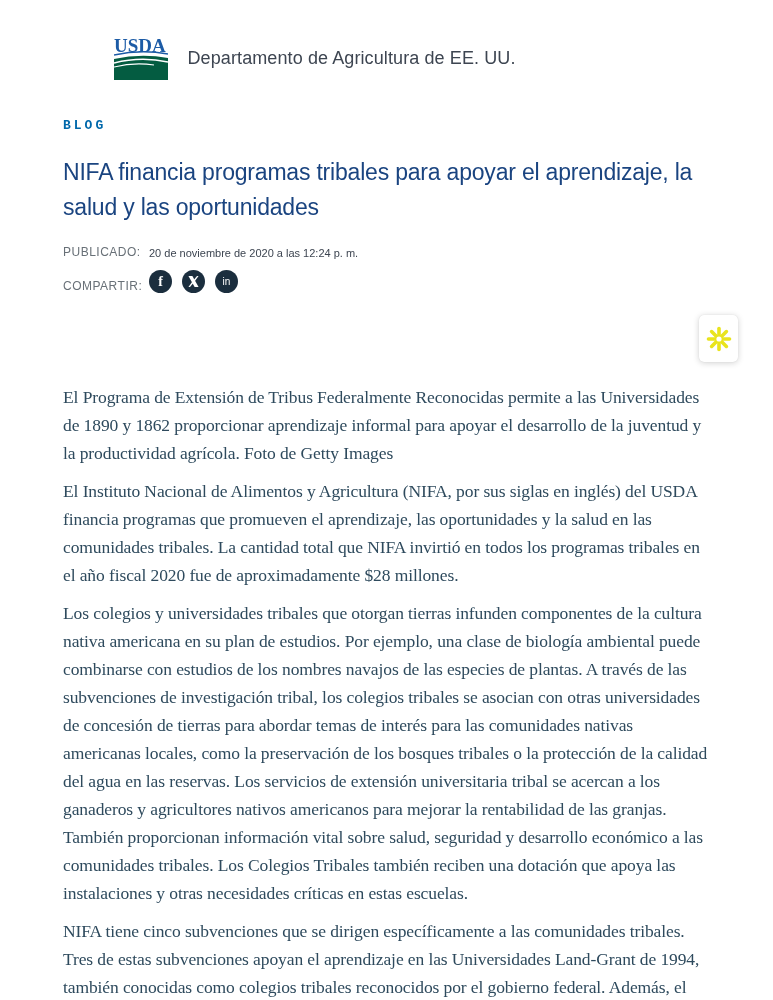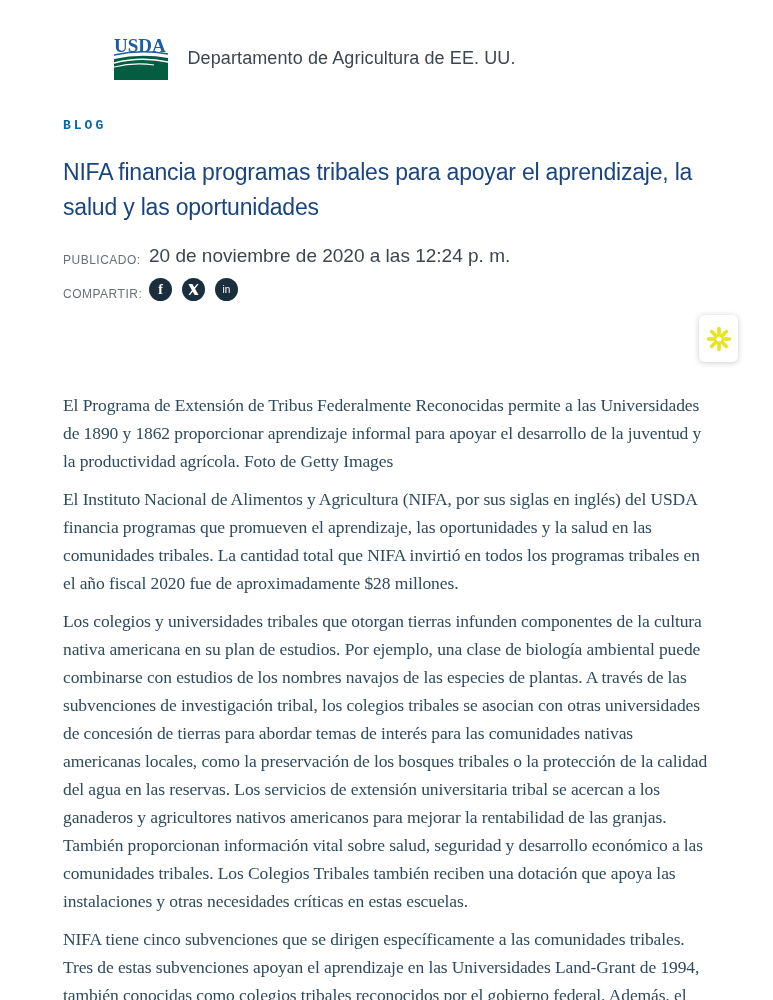--- a/index.html
+++ b/index.html
@@ -28,21 +28,21 @@
   }
   .article-title {
     margin-top:22px; color:#1a4480; font-size:23px; font-weight:normal;
     line-height:35px; letter-spacing:-0.2px;
   }
   .meta { margin-top:20px; }
   .meta-row { display:flex; align-items:flex-end; margin-bottom:11px; }
   .meta-label {
     width:86px; flex:0 0 86px; font-size:12px; color:#687077; letter-spacing:0.5px;
   }
-  .meta-value { font-size:19px; color:#3d4551; }
+  .meta-value { font-size:11px; color:#3d4551; }
   .share-icons { display:flex; gap:10px; align-items:center; }
   .social-btn {
     width:23px; height:23px; border-radius:50%; background:#1b2e3e;
     display:flex; align-items:center; justify-content:center; cursor:pointer;
     color:#ffffff;
   }
   .social-btn .glyph-f {
     font-family:"Liberation Serif", serif; font-weight:bold; font-size:14px; line-height:1;
   }
   .social-btn .glyph-in {

